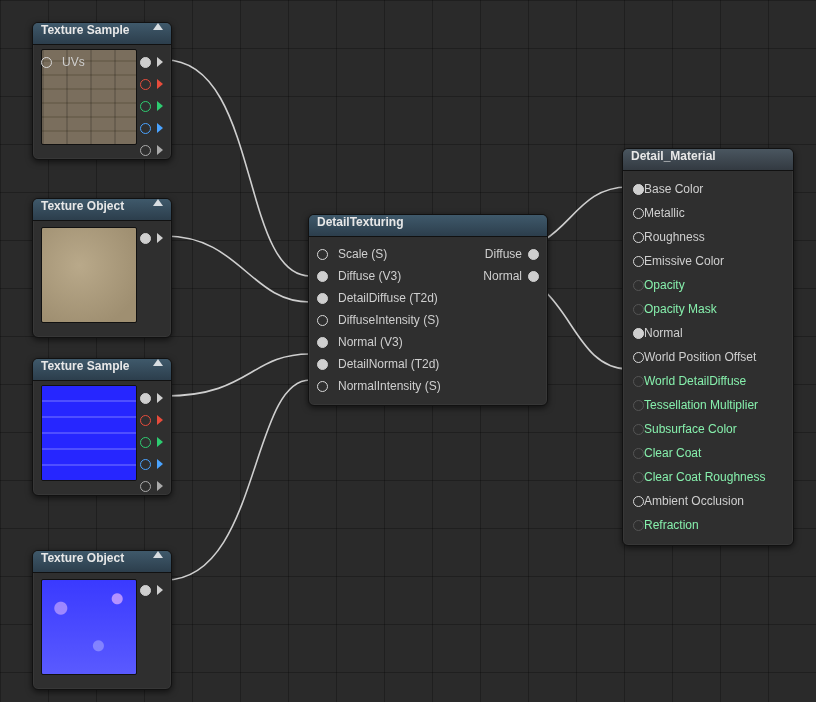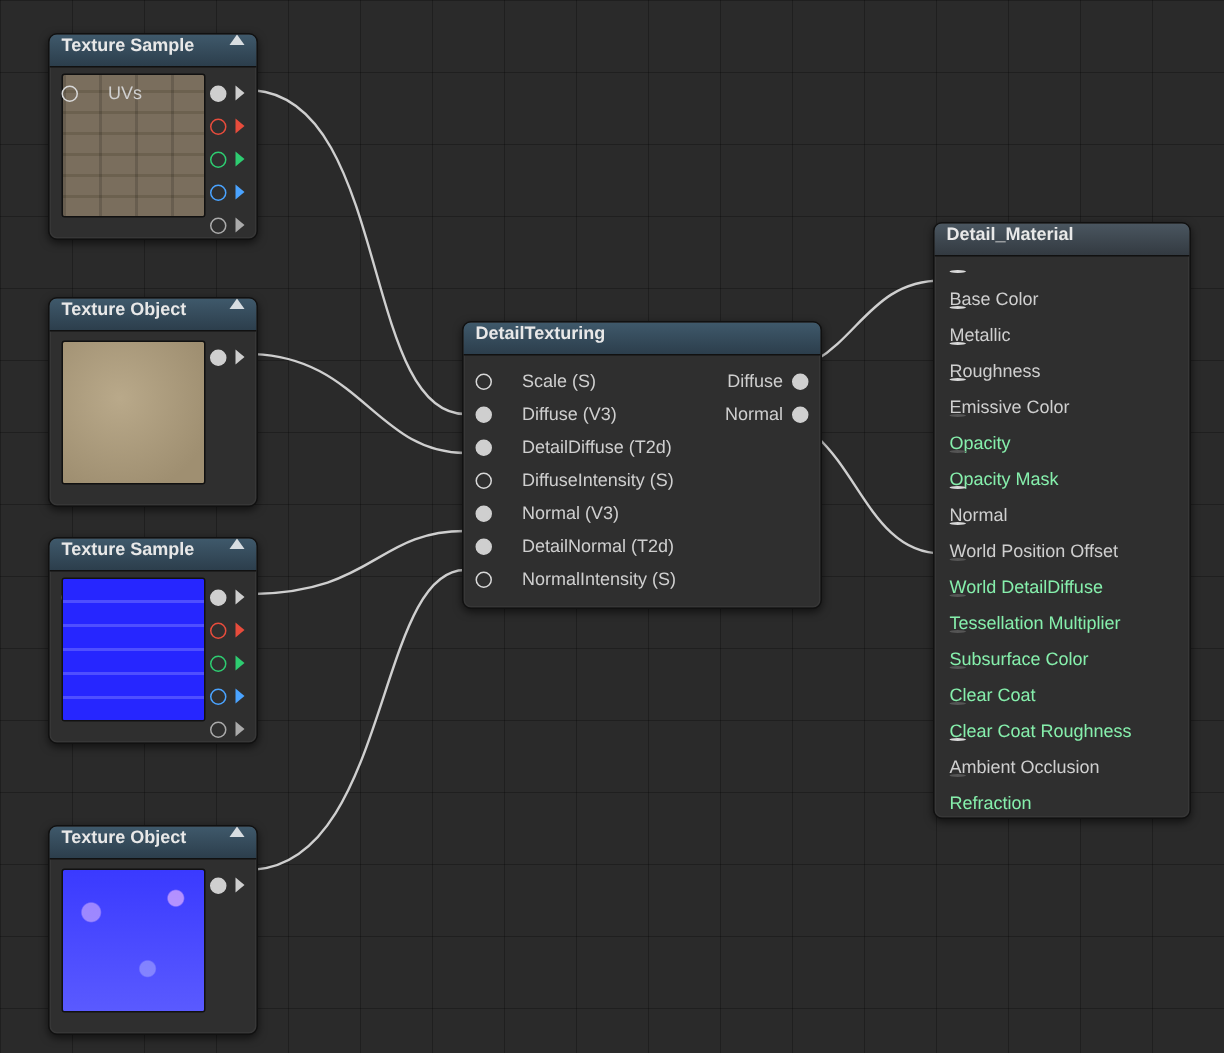--- a/index.html
+++ b/index.html
@@ -46,21 +46,21 @@
     width: 0; height: 0;
     border-left: 5px solid transparent;
     border-right: 5px solid transparent;
     border-bottom: 7px solid #d8dde1;
   }
   .node-body { padding: 6px 0 8px 0; }
   .row {
     display: flex; align-items: center; justify-content: space-between;
     padding: 2px 8px; height: 22px;
   }
-  .row .left { display: flex; align-items: center; gap: 20px; }
+  .row .left { display: flex; align-items: center; gap: 10px; }
   .row .right { display: flex; align-items: center; gap: 6px; }
   .pin {
     width: 11px; height: 11px; border-radius: 50%;
     border: 1.5px solid #888; background: transparent;
     display: inline-block;
   }
   .pin.filled { background: #cfcfcf; border-color: #cfcfcf; }
   .pin.white  { border-color: #d8d8d8; }
   .pin.red    { border-color: #e74c3c; }
   .pin.green  { border-color: #2ecc71; }
@@ -98,21 +98,21 @@
     filter: saturate(1.4) brightness(1.05);
   }
   .preview.normalnoise {
     background:
       radial-gradient(circle at 20% 30%, #7a5cff 0 6px, transparent 7px),
       radial-gradient(circle at 60% 70%, #4a4aff 0 5px, transparent 6px),
       radial-gradient(circle at 80% 20%, #9a6cff 0 5px, transparent 6px),
       linear-gradient(#3a3aff, #5a5aff);
     background-blend-mode: screen;
   }
-  .mat-pin-row { display:flex; align-items:flex-start; gap:10px; padding:3px 10px; height:24px;flex-direction:column; }
+  .mat-pin-row { display:flex; align-items:center; gap:0; padding:3px 10px; height:24px; }
   
   .w-node-ts { width: 140px; }
   .w-node-to { width: 140px; }
   .w-node-dt { width: 240px; }
   .w-node-mat { width: 172px; }
 </style>
 </head>
 <body>
 
 <svg class="wires">

